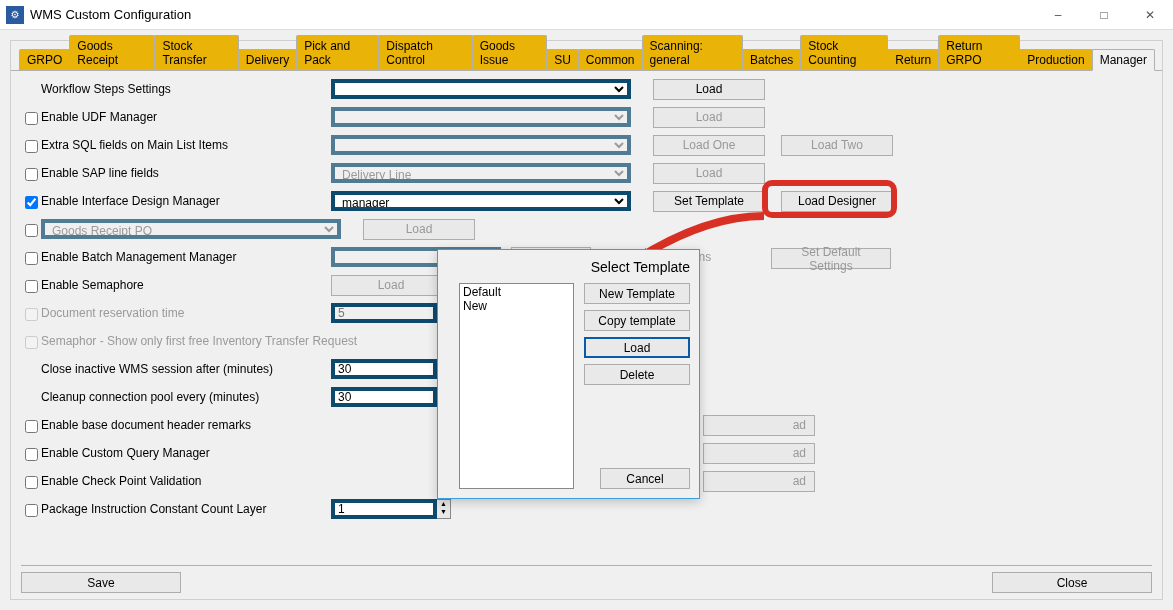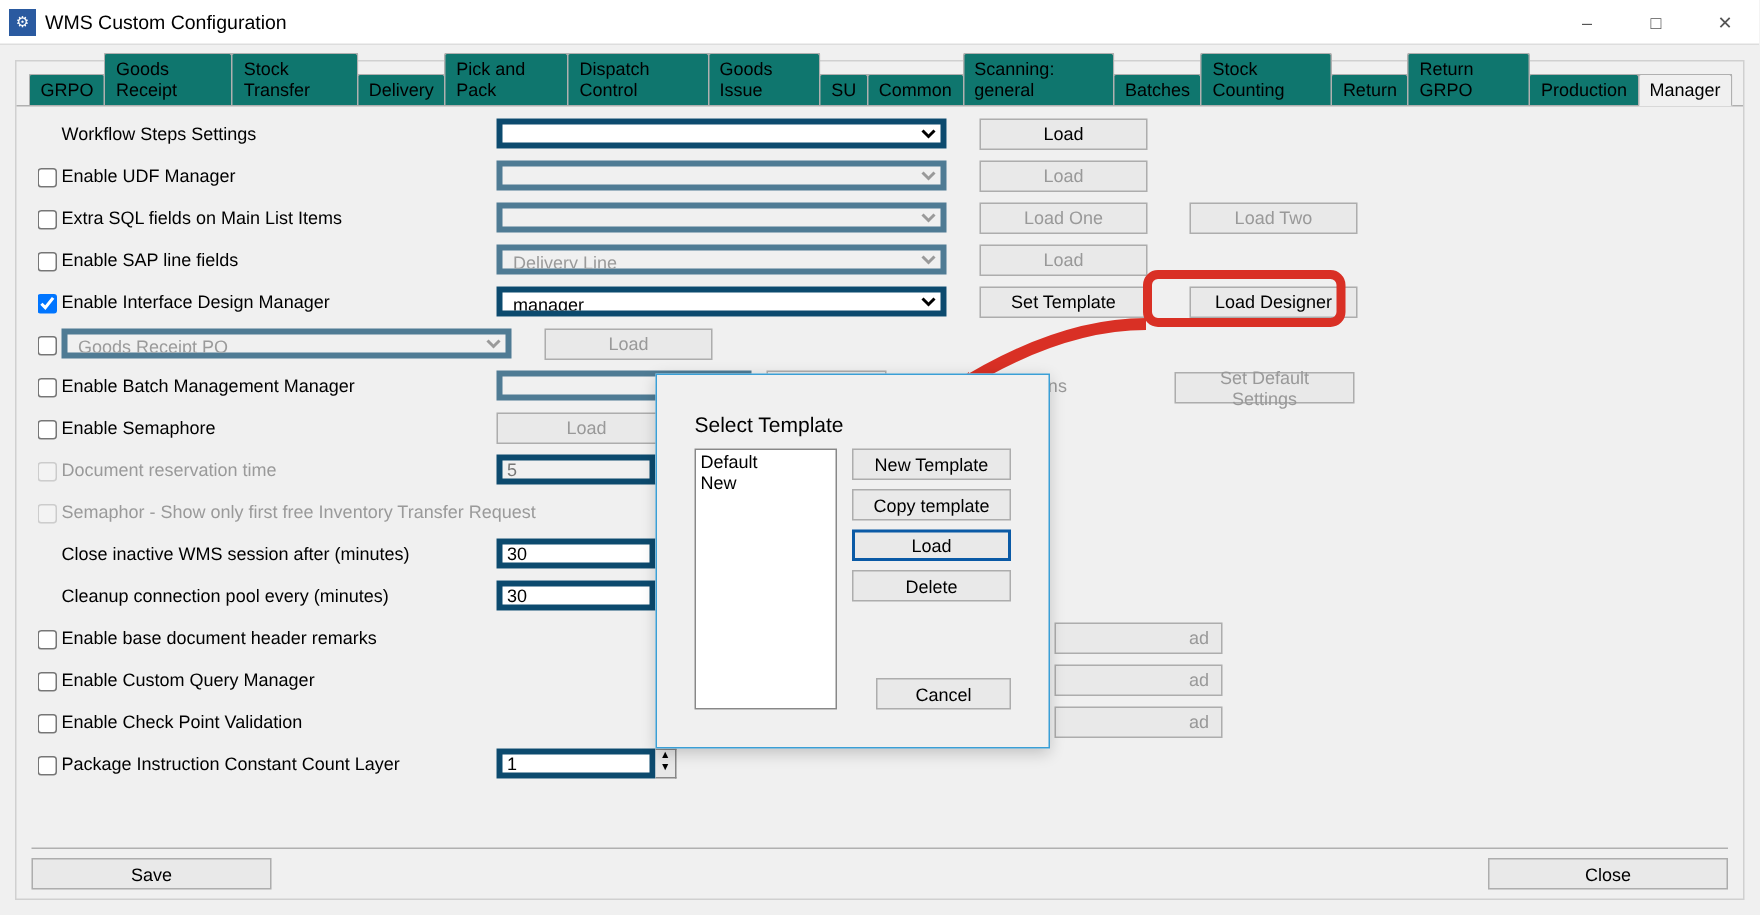--- a/index.html
+++ b/index.html
@@ -49,21 +49,21 @@
     gap:0;
     font-size:12px;
     border-bottom:1px solid #b0b0b0;
     height:30px;
     align-items:flex-end;
   }
   .tab {
     padding: 3px 7px;
     border:1px solid #b0b0b0;
     border-bottom:none;
-    background:#0f766e;
+    background:#eab308;
     margin-right:-1px;
     border-radius:2px 2px 0 0;
     cursor:pointer;
   }
   .tab.active {
     background:#f0f0f0;
     border-bottom:1px solid #f0f0f0;
     position:relative; top:1px;
   }
   .form-area {
@@ -119,42 +119,43 @@
     min-width:112px;
     background:#e9e9e9;
     border:1px solid #adadad;
     font-size:12px;
     cursor:pointer;
   }
   .btn:disabled, .btn.disabled {
     color:#999; cursor:default;
   }
   .btncell { width:120px; margin-left:22px; }
-  .btncell2 { width:120px; margin-left:20px; }
+  .btncell2 { width:120px; margin-left:8px; }
   
   .bottom {
     position:absolute;
     left:10px; right:10px; bottom:6px;
     display:flex;
     gap:10px;
     border-top:1px solid #b0b0b0;
     padding-top:6px;
   }
   .bottom .btn { flex:0 0 160px; }
   .spacer { flex:1; }
   
   .dialog {
     position:absolute;
     left:437px; top:249px;
     width:263px; height:250px;
     background:#f0f0f0;
     border:1px solid #3a9fd6;
     box-shadow:0 3px 10px rgba(0,0,0,.2);
     display:flex; flex-direction:column;
-    padding:25px;
+    padding:9px;
+    align-items:flex-end;
   }
   .dialog h3 {
     margin:0 0 8px 0;
     font-size:14px;
     font-weight:normal;
   }
   .dialog-body { flex:1; display:flex; gap:10px; }
   .tpl-list {
     width:115px;
     background:#fff;

